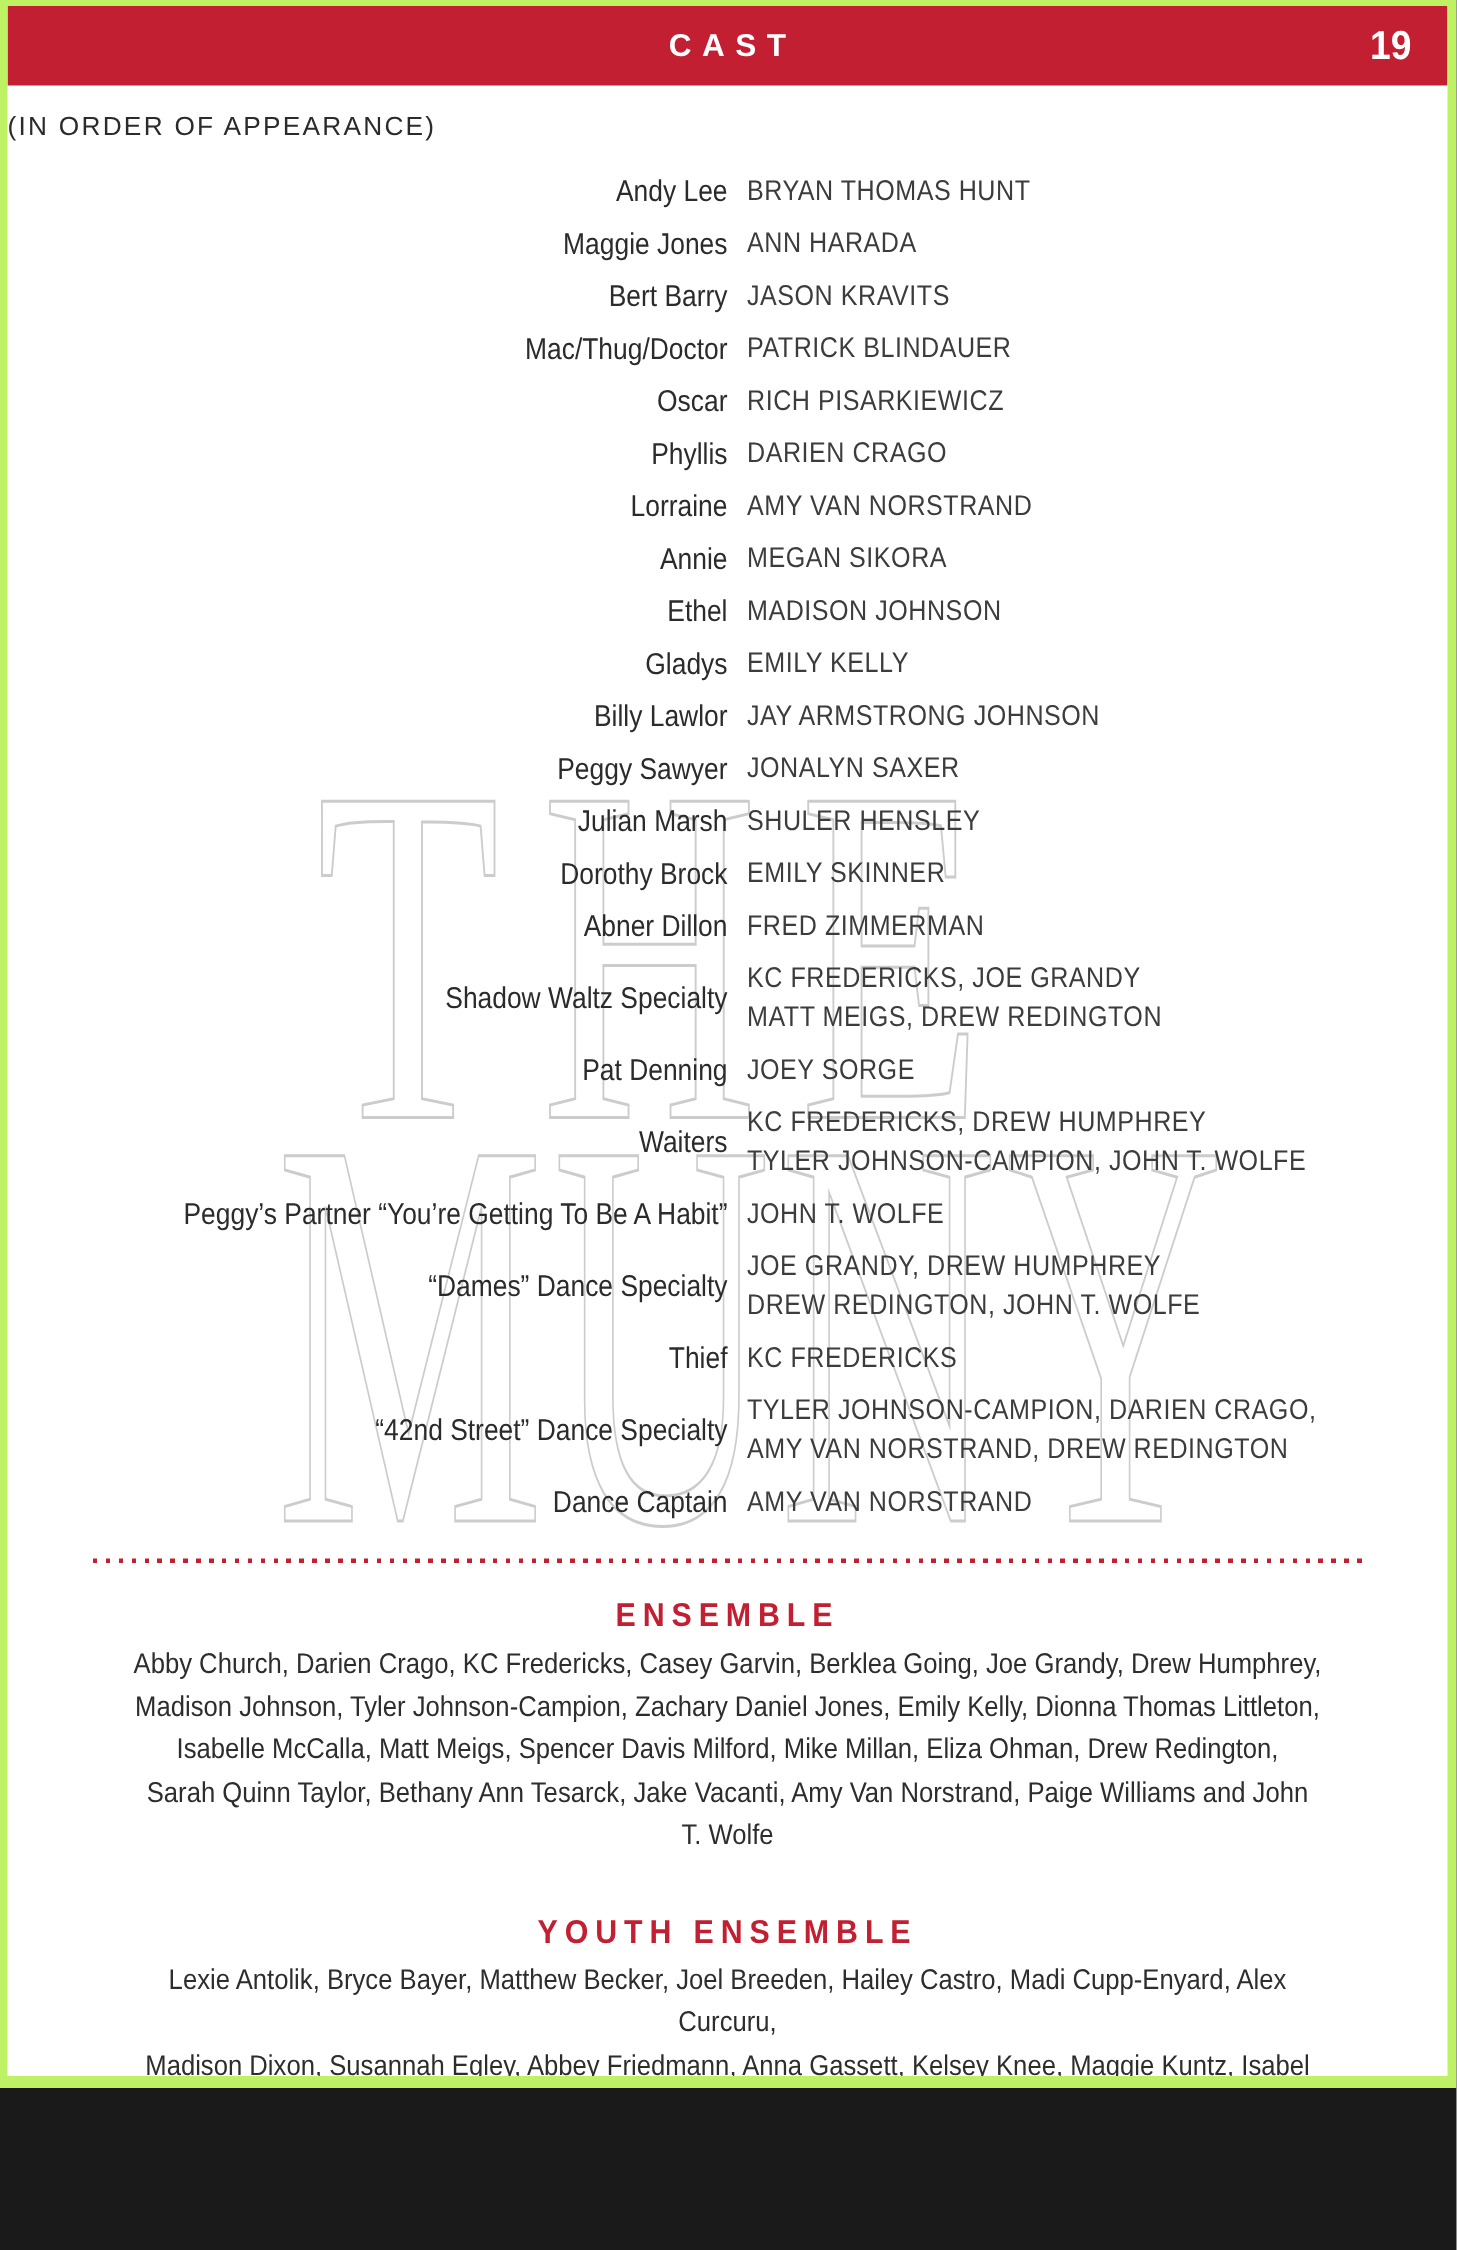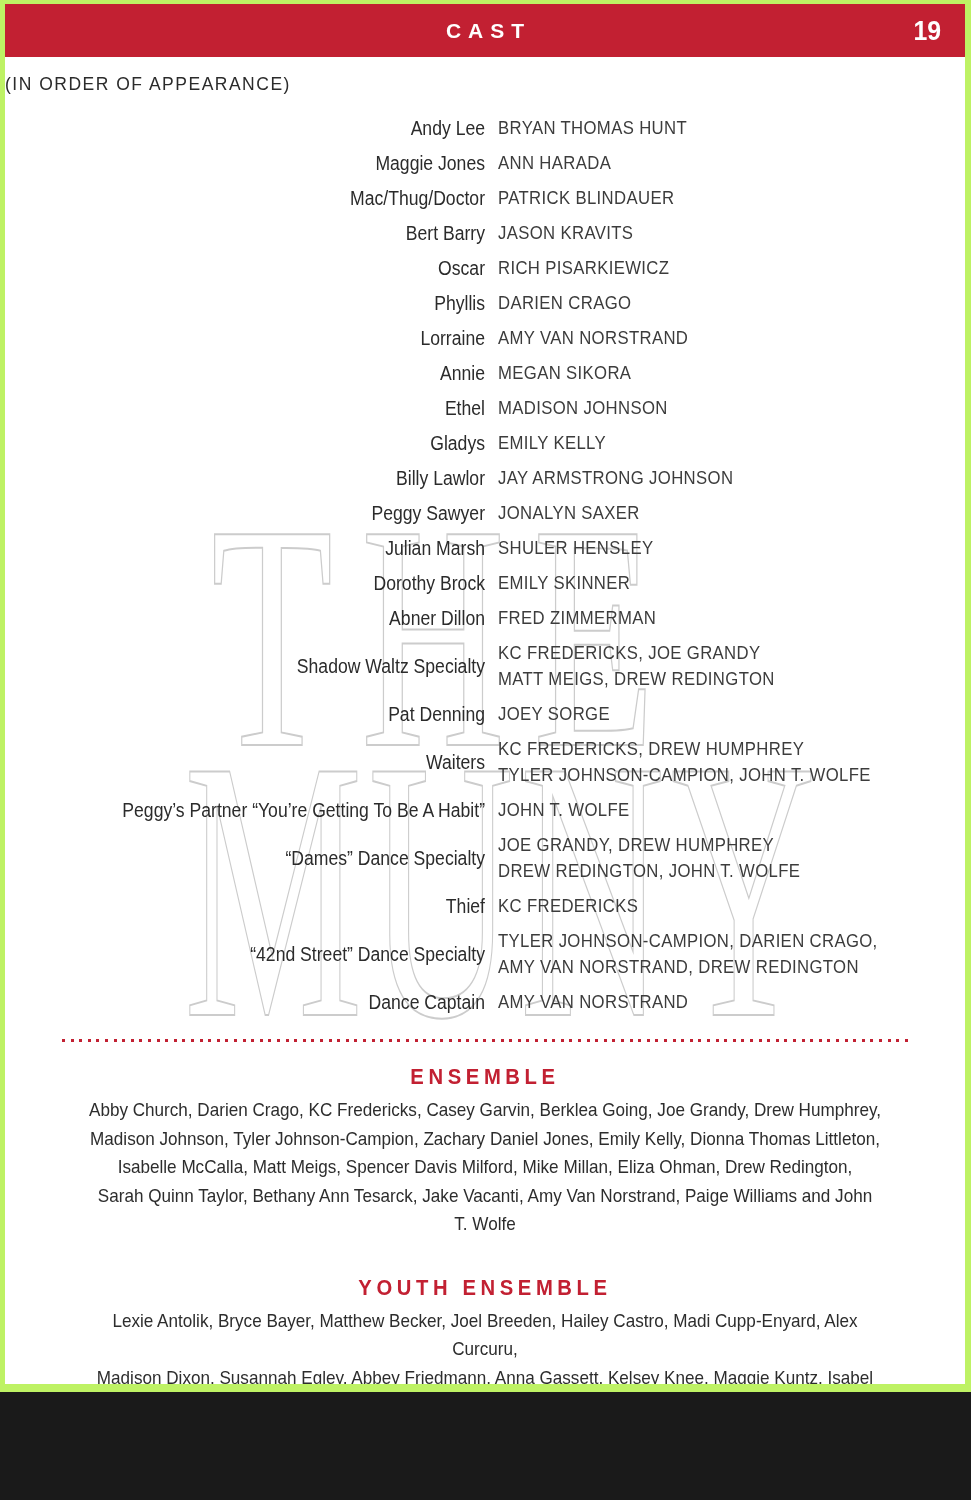--- a/index.html
+++ b/index.html
@@ -88,26 +88,26 @@
       <div class="cast">
         <div class="row">
             <div class="role">Andy Lee</div>
             <div class="names">BRYAN THOMAS HUNT</div>
           </div>
         <div class="row">
             <div class="role">Maggie Jones</div>
             <div class="names">ANN HARADA</div>
           </div>
         <div class="row">
+            <div class="role">Bert Barry</div>
+            <div class="names">JASON KRAVITS</div>
+          </div>
+        <div class="row">
             <div class="role">Mac/Thug/Doctor</div>
             <div class="names">PATRICK BLINDAUER</div>
-          </div>
-        <div class="row">
-            <div class="role">Bert Barry</div>
-            <div class="names">JASON KRAVITS</div>
           </div>
         <div class="row">
             <div class="role">Oscar</div>
             <div class="names">RICH PISARKIEWICZ</div>
           </div>
         <div class="row">
             <div class="role">Phyllis</div>
             <div class="names">DARIEN CRAGO</div>
           </div>
         <div class="row">

